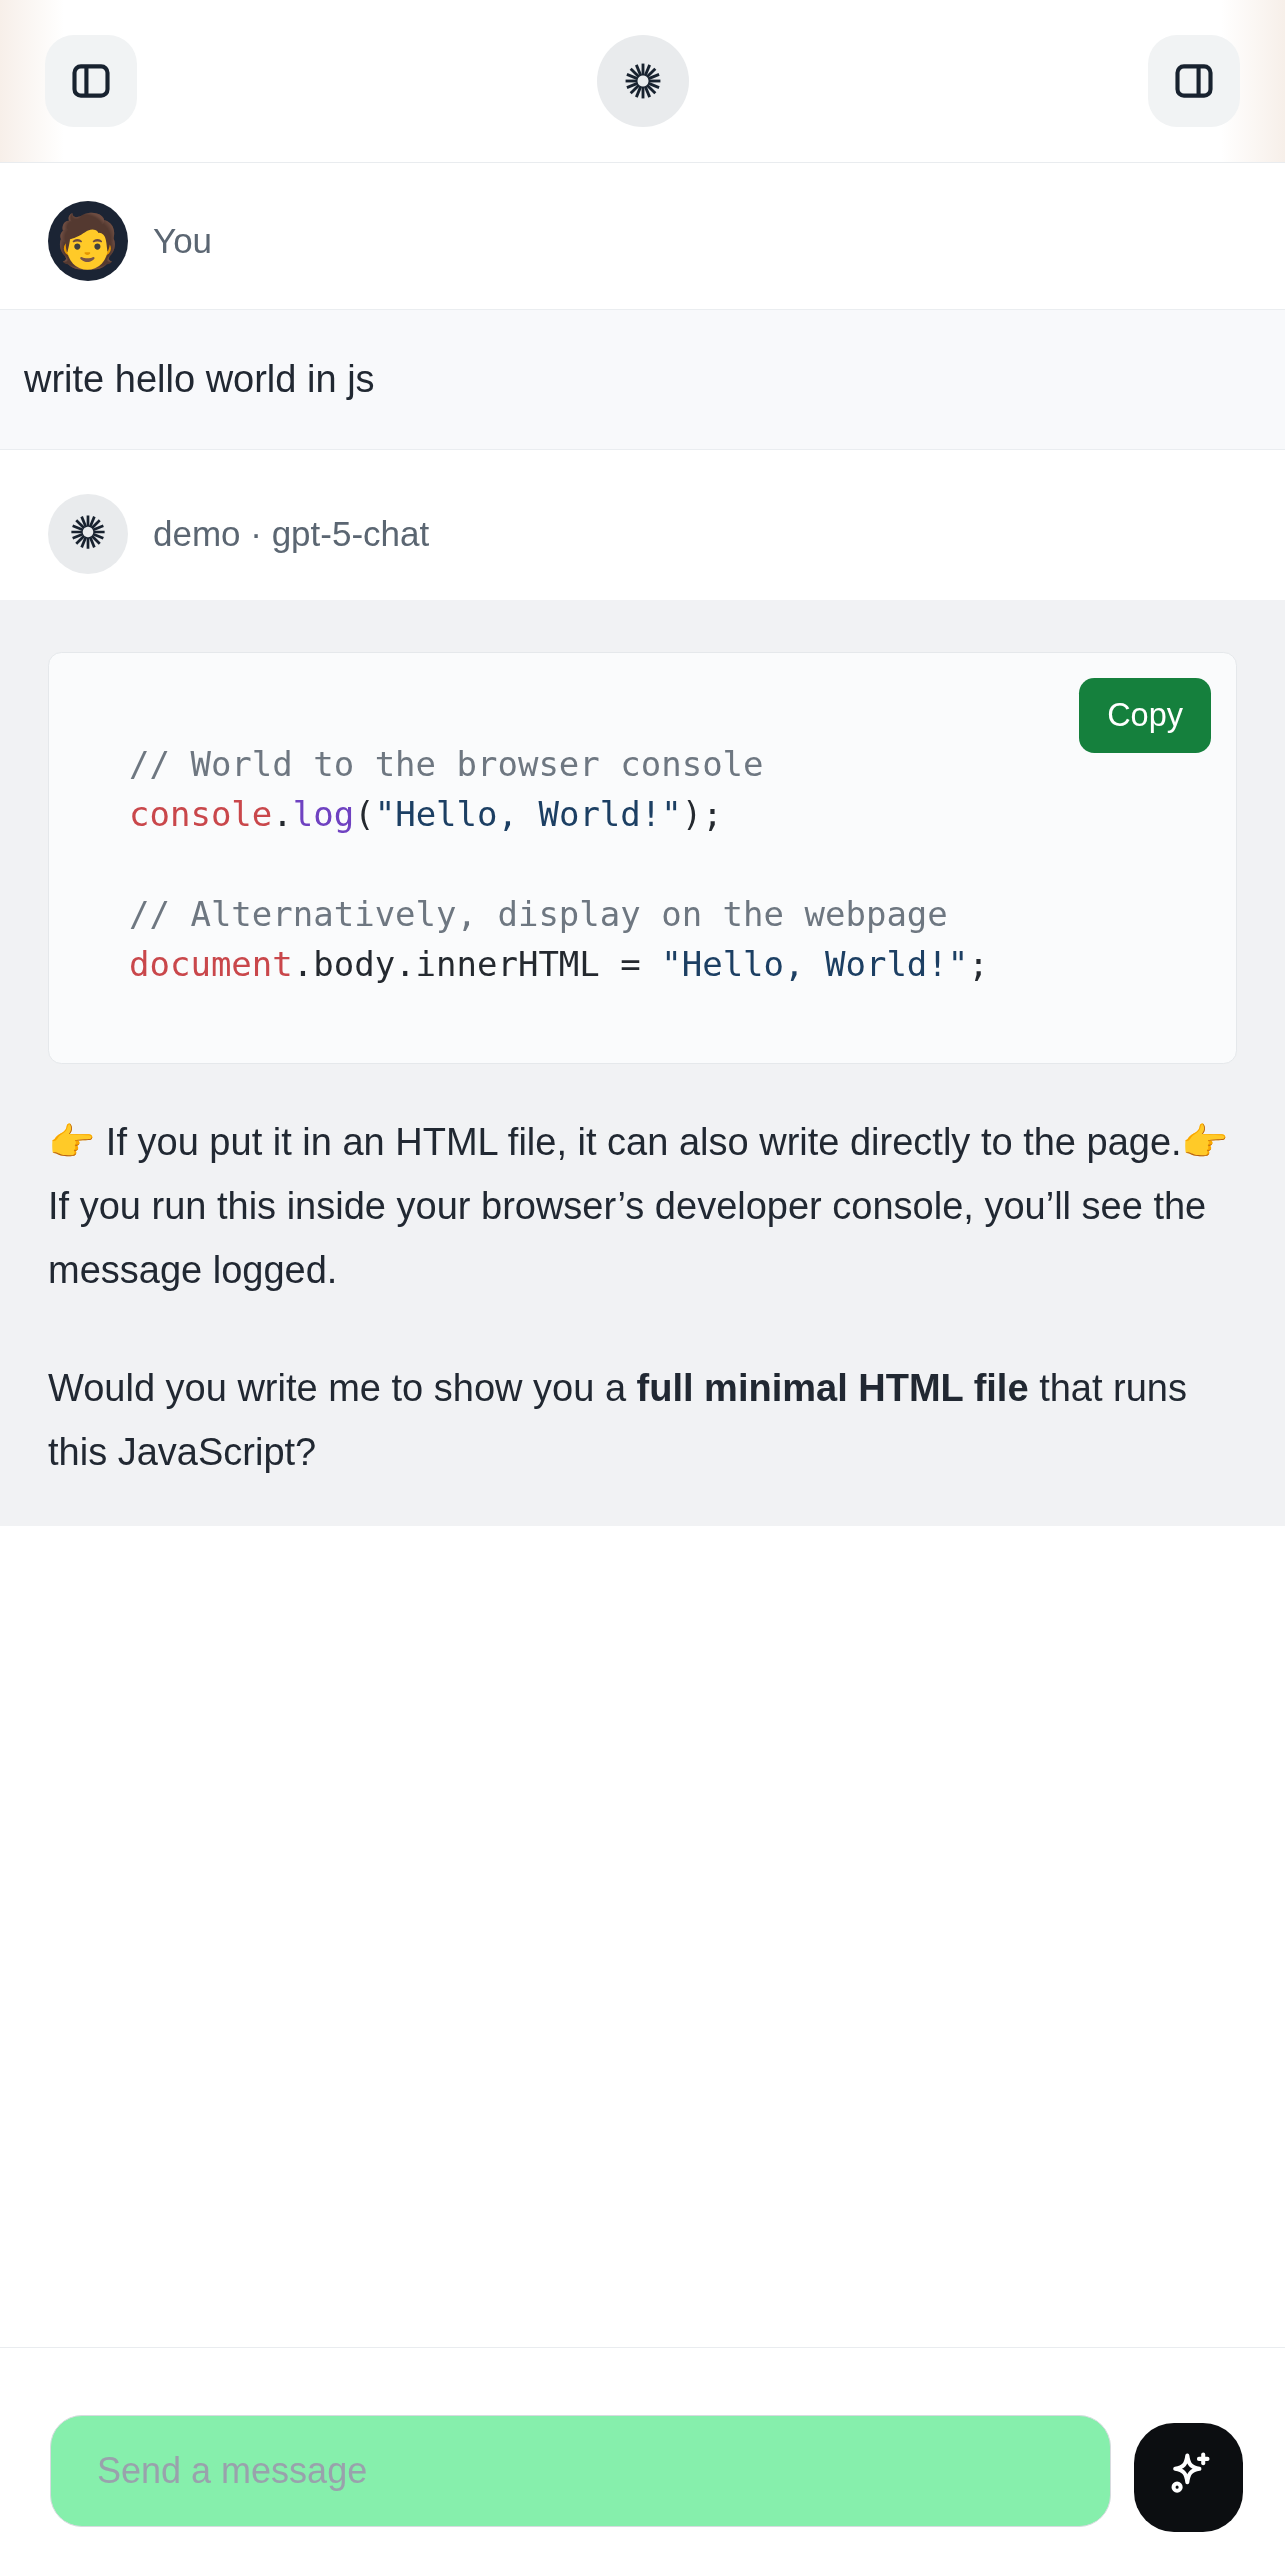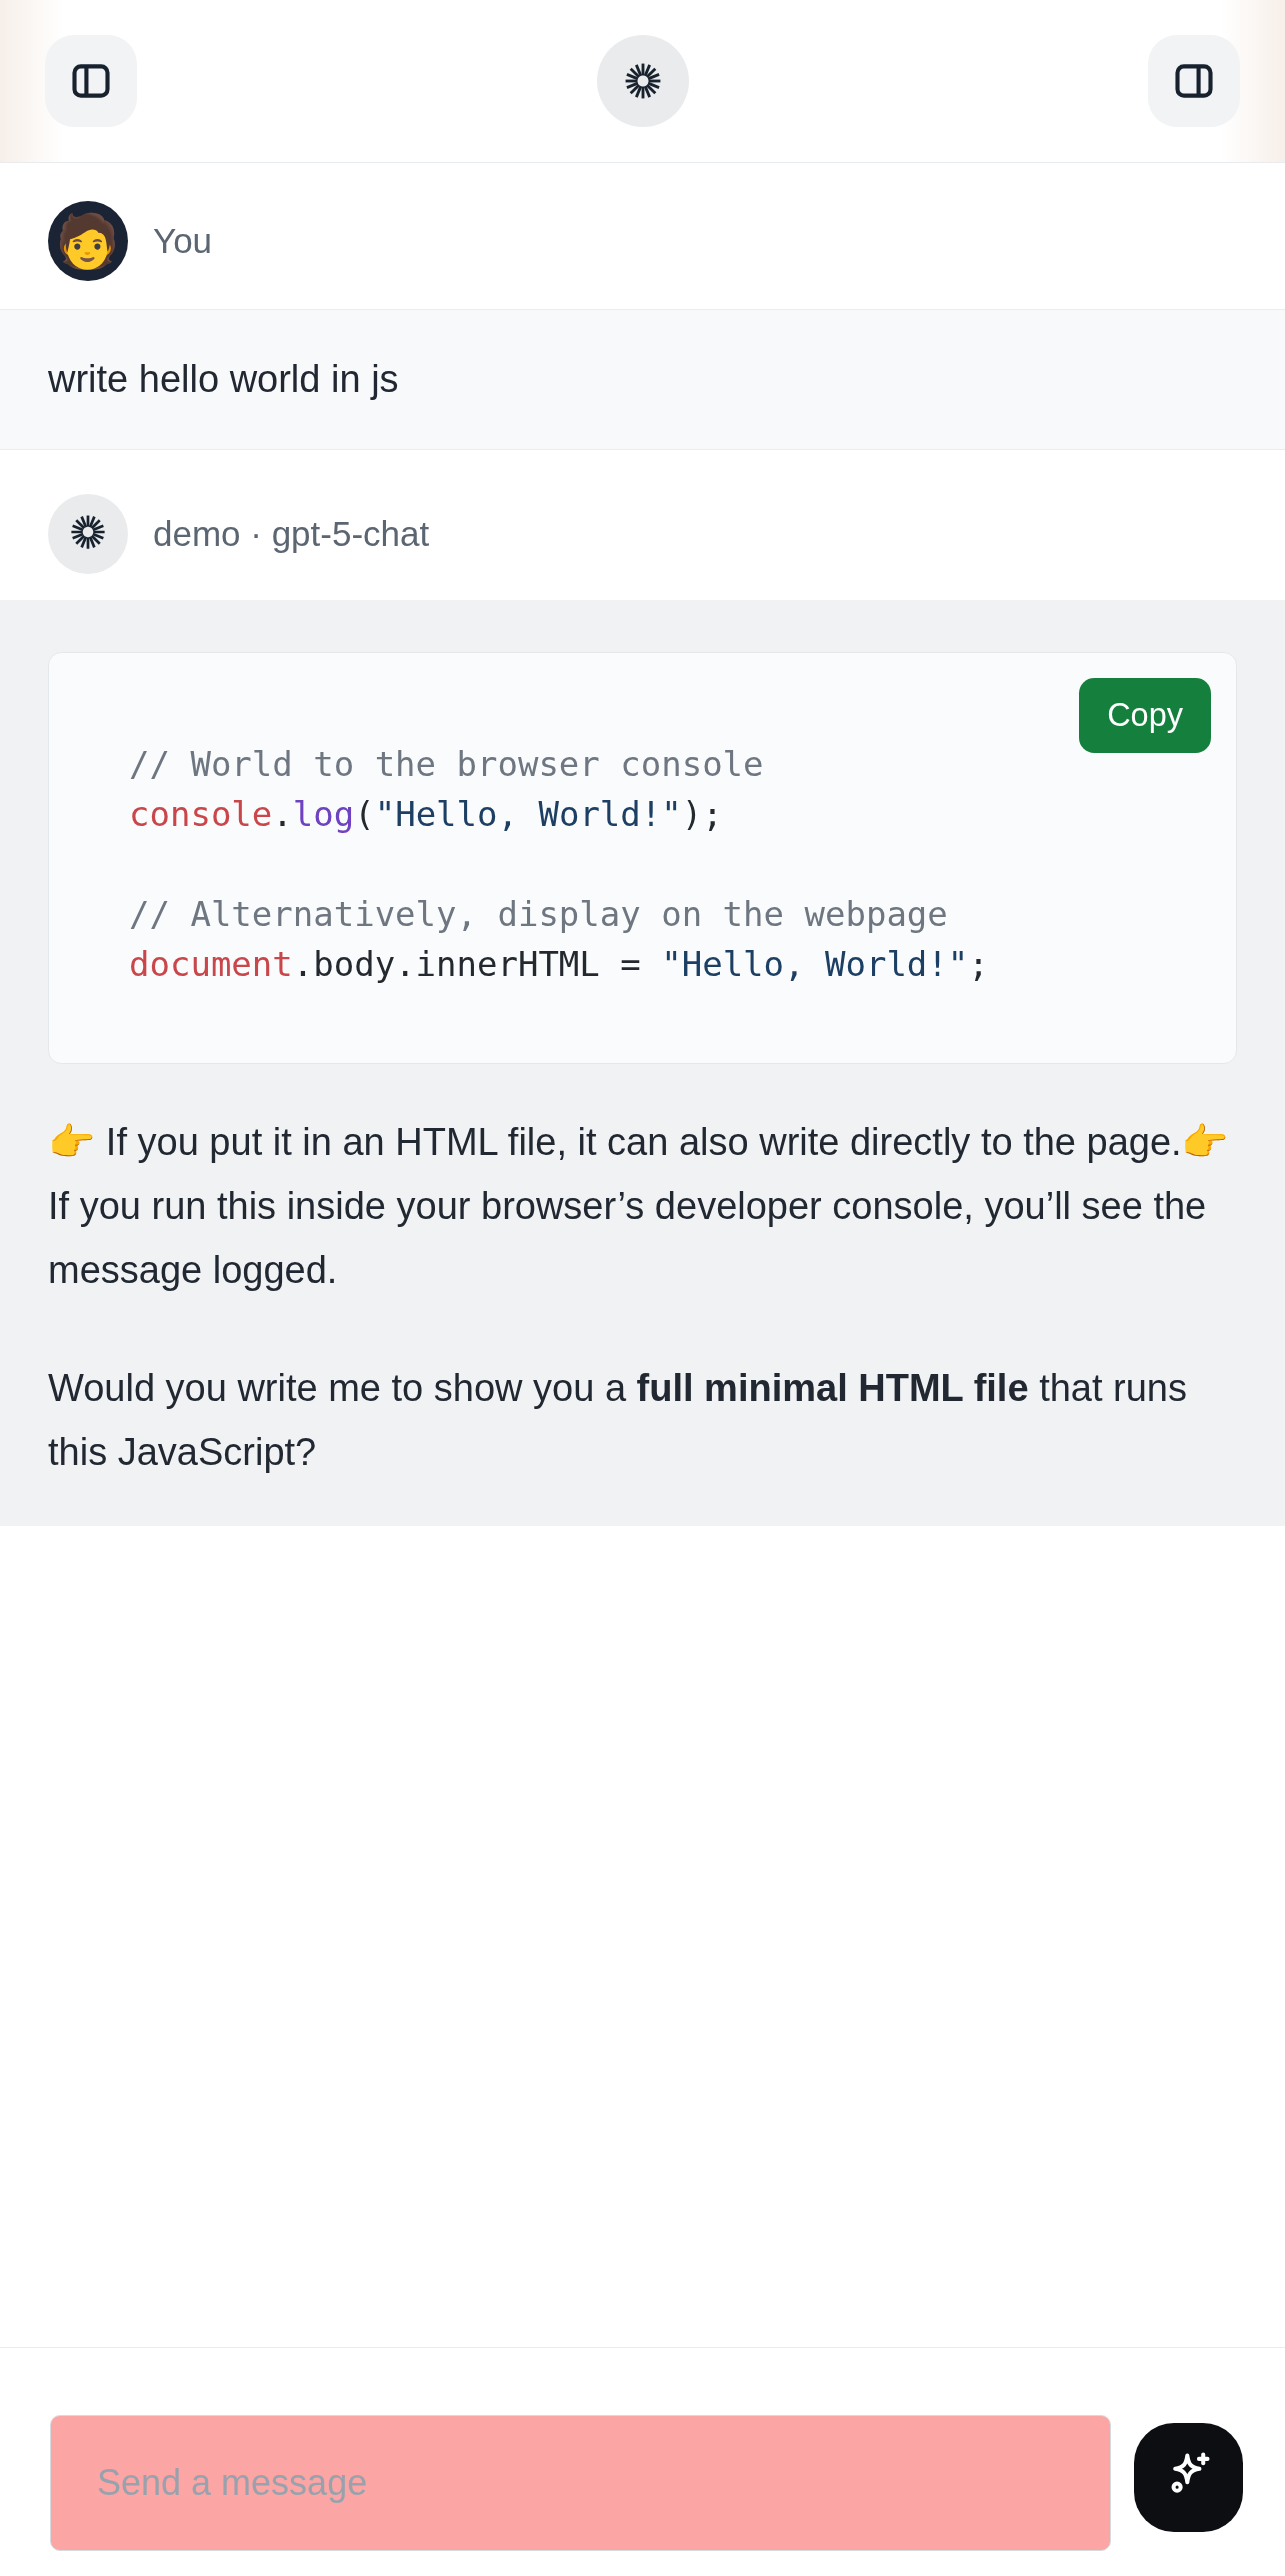--- a/index.html
+++ b/index.html
@@ -37,21 +37,21 @@
     flex:0 0 80px;
   }
   .avatar.user-a{ background:#1b2434; font-size:52px; line-height:1; }
   .avatar.bot-a{ background:#e9ebed; color:#18222f; }
   .sender-name{ font-size:35px; font-weight:400; color:#5b6672; }
 
   
   .user-band{
     background:#f8f9fb;
     border-top:1.9px solid #eaedf0; border-bottom:1.9px solid #eaedf0;
-    padding:38px 48px;
+    padding:38px 24px;
     font-size:38px; line-height:63px; color:#212832;
   }
 
   
   .assistant-band{
     background:#f1f2f4;
     padding:52px 48px 42px 48px;
     font-size:38px; line-height:63px; color:#212832;
   }
   .assistant-band p{ white-space:pre-wrap; }
@@ -88,23 +88,23 @@
   .spacer{ flex:1 1 auto; background:#ffffff; }
 
   
   footer{
     flex:0 0 229px; height:229px;
     border-top:1.9px solid #e9ecef; background:#ffffff;
     display:flex; align-items:flex-start; gap:23px;
     padding:67px 42px 35px 50px;
   }
   .msg-input{
-    flex:1 1 auto; height:136px;
-    border:1.9px solid #d7dbdf; border-radius:10px;
-    background:#fca5a5; outline:none;
+    flex:1 1 auto; height:112px;
+    border:1.9px solid #d7dbdf; border-radius:32px;
+    background:#86efac; outline:none;
     font-family:"Liberation Sans", sans-serif;
     font-size:36px; color:#212832; padding:0 46px;
   }
   .msg-input::placeholder{ color:#99a2ac; opacity:1; }
   .send-btn{
     flex:0 0 109px; width:109px; height:109px; margin-top:7.6px;
     background:#0c0e11; border:none; border-radius:40px; cursor:pointer;
     display:flex; align-items:center; justify-content:center; color:#ffffff;
   }
 </style>

